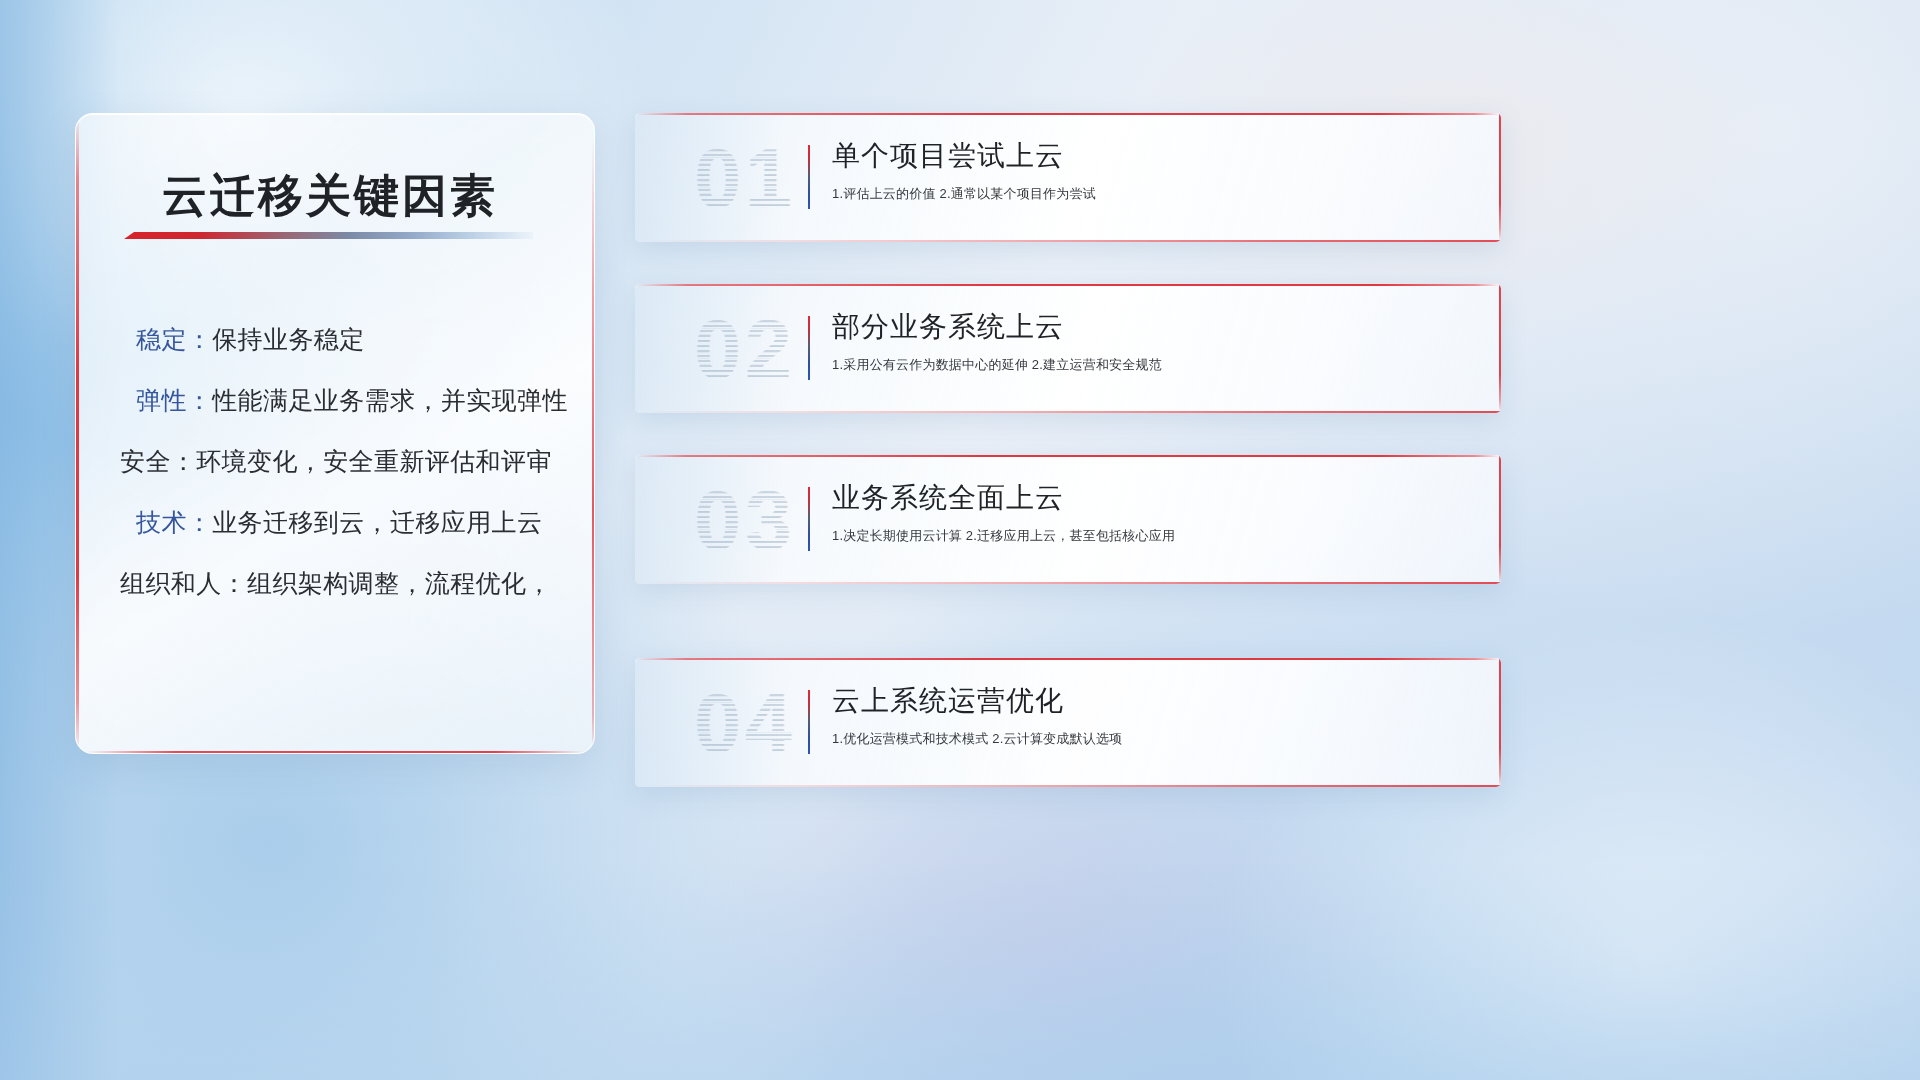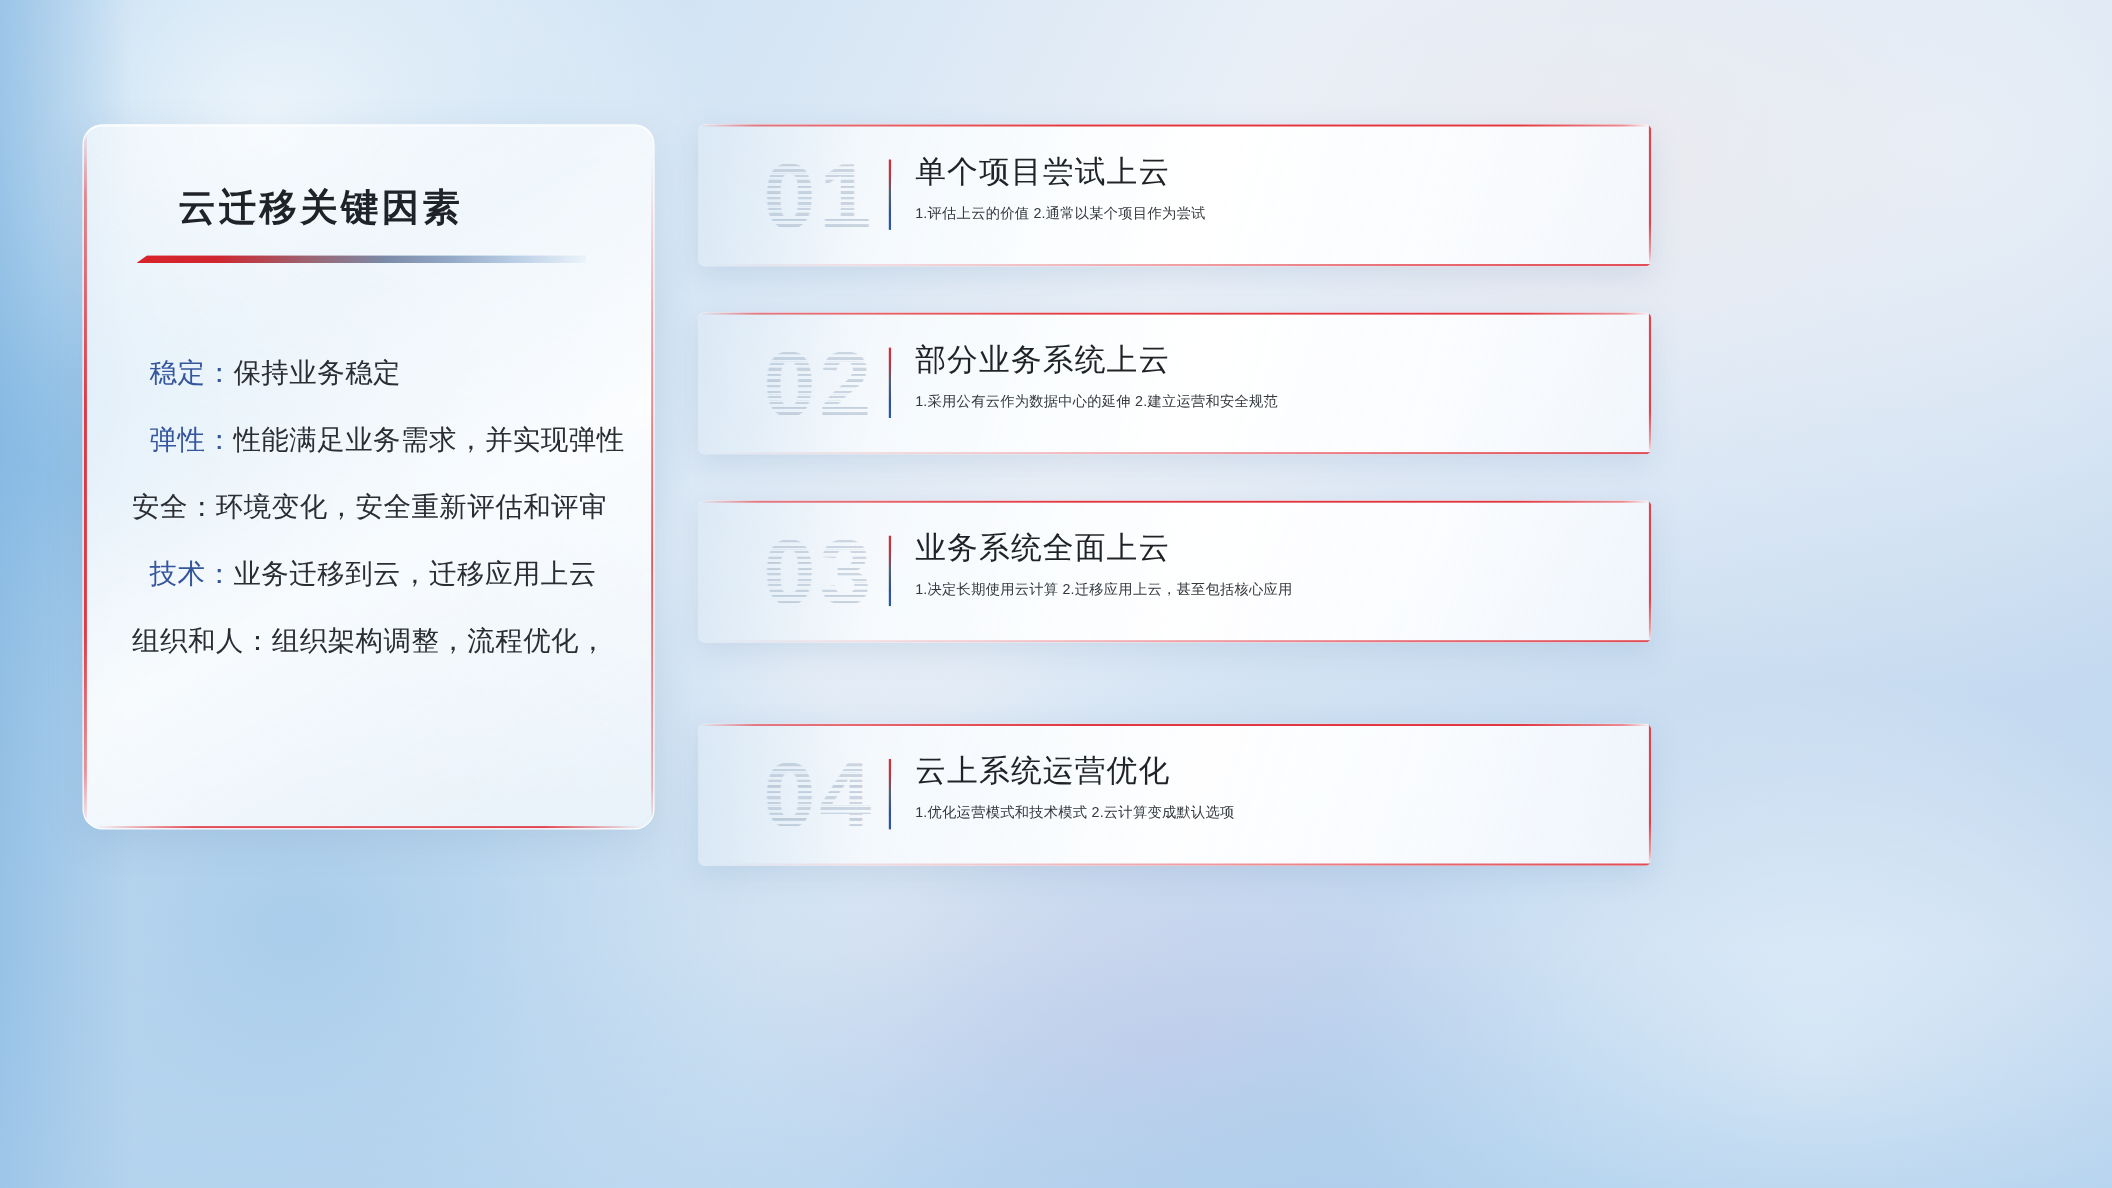--- a/index.html
+++ b/index.html
@@ -77,21 +77,21 @@
        rgba(223,46,56,0) 4%, rgba(223,46,56,.45) 28%,
        rgba(223,46,56,.8) 62%, rgba(223,46,56,.35) 94%, rgba(223,46,56,0) 100%);
   }
   #left-panel-bottomline{
     position:absolute; left:10px; right:10px; bottom:0; height:2px;
     background:linear-gradient(90deg, rgba(223,46,56,0) 0%, rgba(223,46,56,.85) 18%, rgba(223,46,56,.9) 82%, rgba(223,46,56,0) 100%);
   }
 
   #panel-title {
     position:absolute; left:86px; top:52px;
-    font-size:34px; font-weight:700; color:#1f2226;
+    font-size:45px; font-weight:700; color:#1f2226;
     letter-spacing:3px; white-space:nowrap;
   }
   #panel-title-rule {
     position:absolute; left:48px; top:118px; width:409px; height:7px;
     background:linear-gradient(90deg,
       #d8232b 0%, #cf2630 18%, #9c6470 38%, #7b8aa6 55%,
       #93a9c8 70%, #bcd0e6 85%, rgba(214,228,243,.25) 100%);
     border-radius:1px;
     clip-path: polygon(10px 0, 100% 0, 100% 100%, 0 100%);
   }

